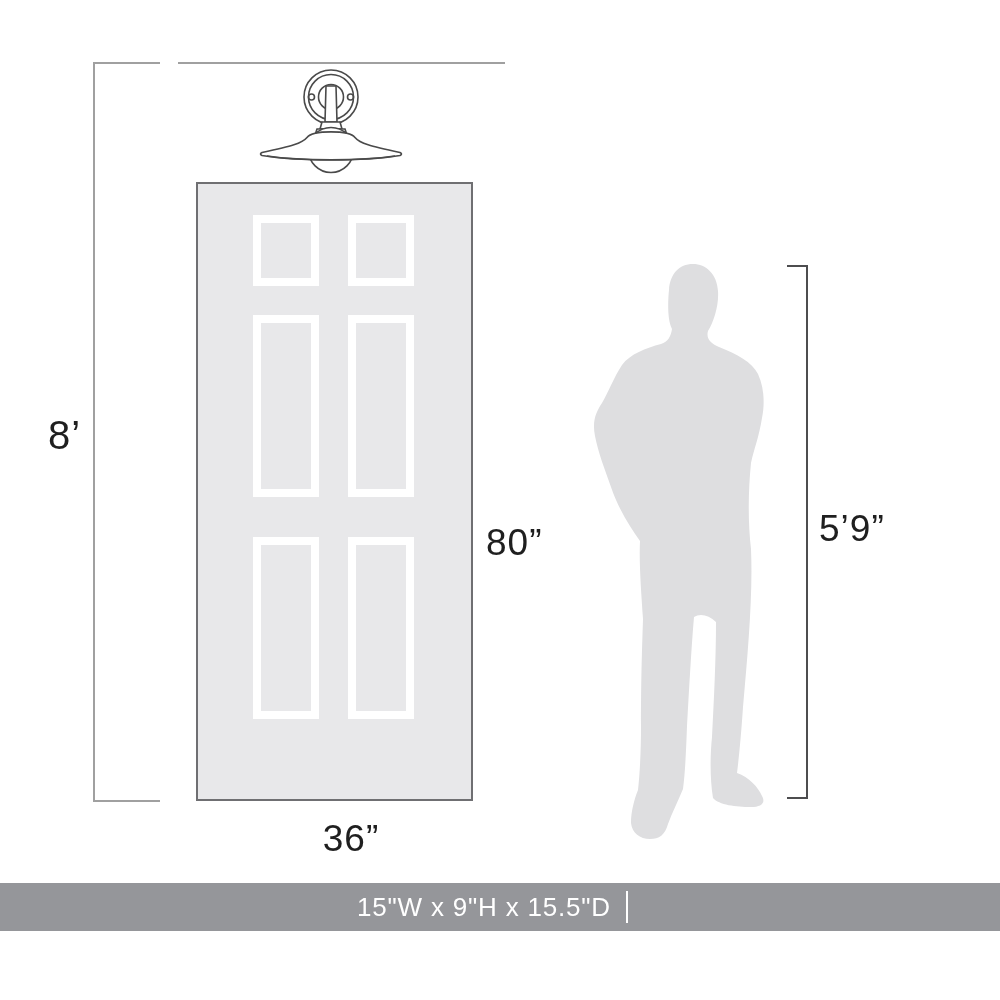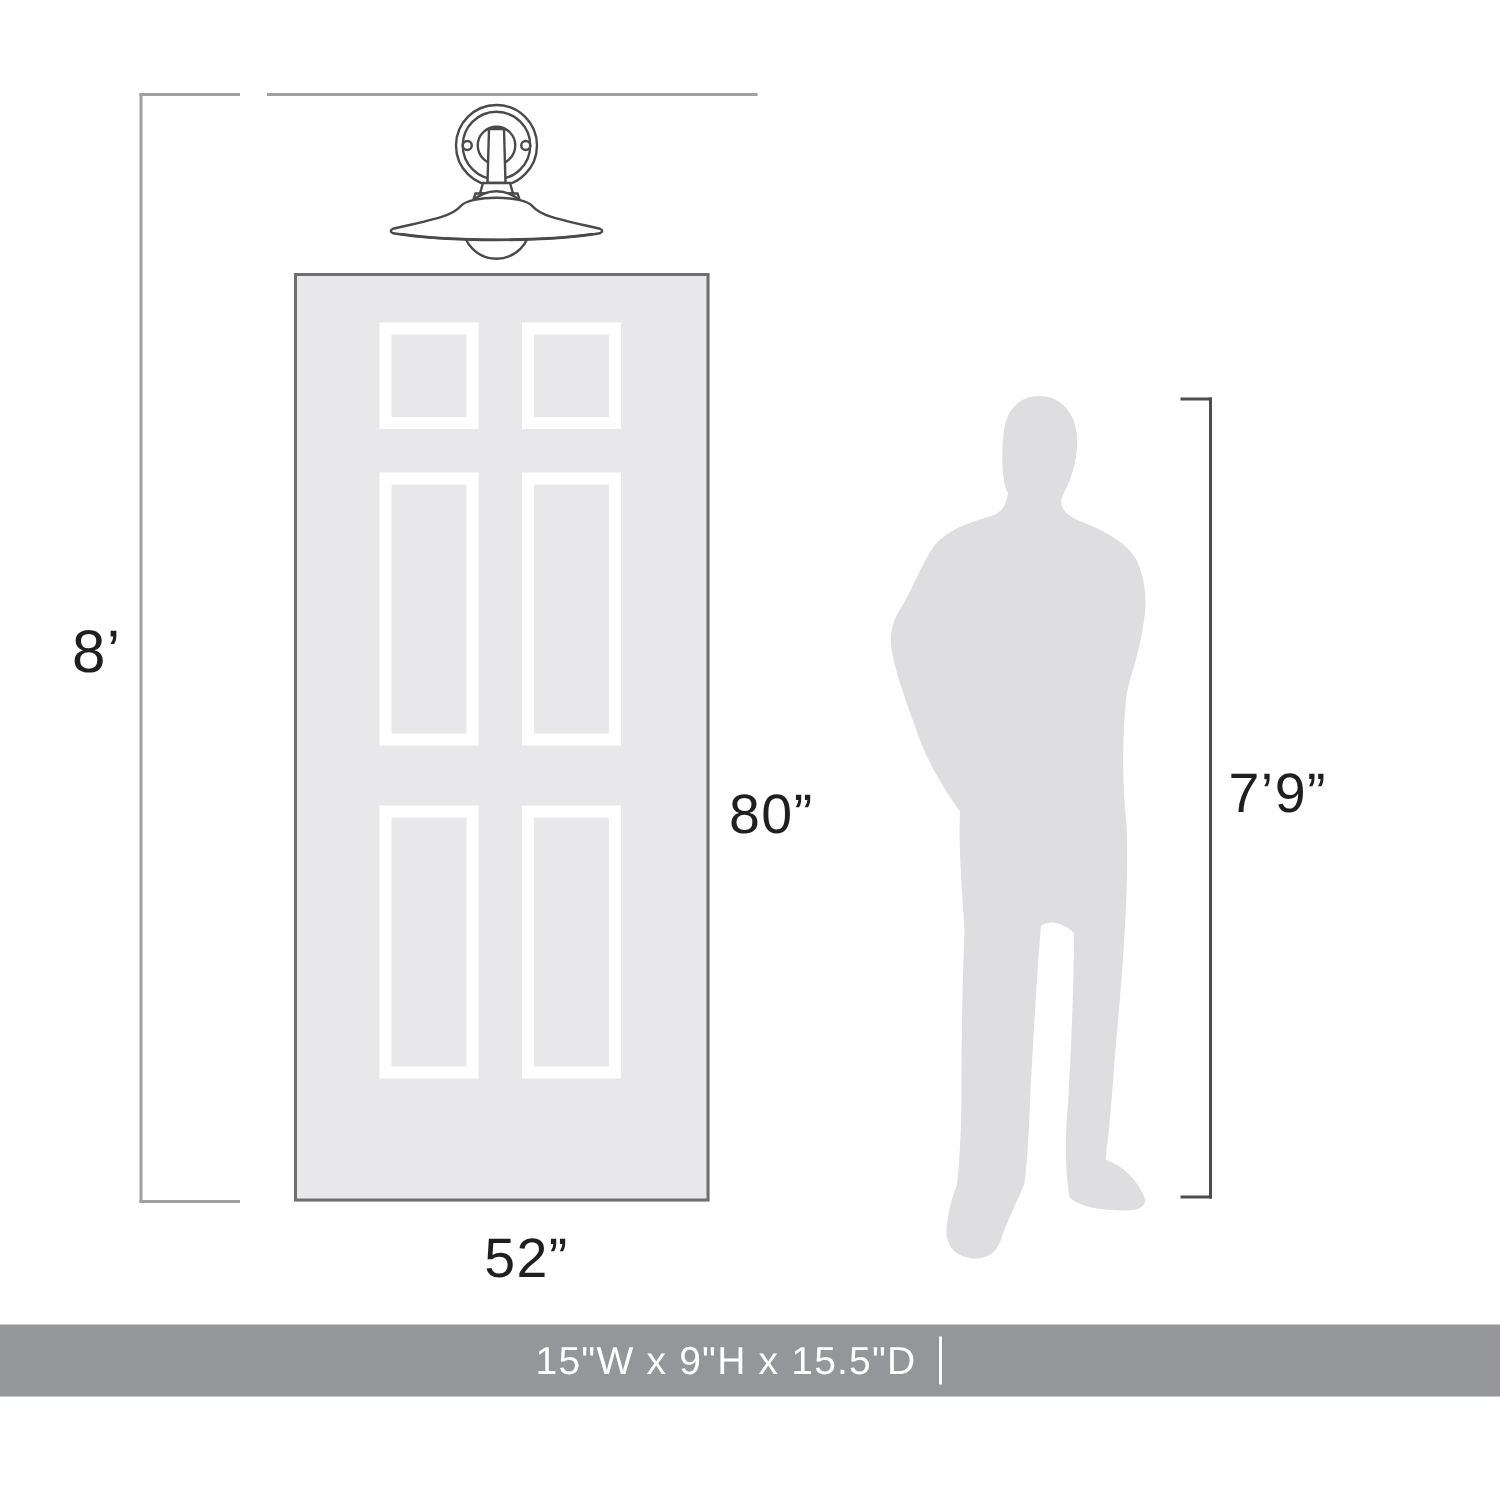--- a/index.html
+++ b/index.html
@@ -77,21 +77,21 @@
 <div class="door">
   <div class="panel col-l row-top"></div>
   <div class="panel col-r row-top"></div>
   <div class="panel col-l row-mid"></div>
   <div class="panel col-r row-mid"></div>
   <div class="panel col-l row-bot"></div>
   <div class="panel col-r row-bot"></div>
 </div>
 
 <div class="dim-label" style="left:486px; top:522px;">80”</div>
-<div class="dim-label" style="left:311px; top:818px; width:80px; text-align:center;">52”</div>
+<div class="dim-label" style="left:311px; top:818px; width:80px; text-align:center;">36”</div>
 
 <svg style="left:560px; top:250px;" width="240" height="600" viewBox="560 250 240 600">
   <path fill="#dedee0" d="
     M 693 264
     C 706 264 717 274 718 291
     C 719 305 714 321 708 331
     C 706 338 710 343 719 347
     C 737 354 752 362 758 374
     C 764 387 765 403 762 418
     C 759 437 754 449 751 463
@@ -120,18 +120,18 @@
     C 630 354 646 348 661 344
     C 668 342 671 336 672 329
     C 667 319 668 300 669 290
     C 670 274 679 264 693 264
     Z"></path>
 </svg>
 
 <div class="abs dim-dark" style="left:787px; top:265px; width:21px; height:2px;"></div>
 <div class="abs dim-dark" style="left:806px; top:265px; width:2px; height:534px;"></div>
 <div class="abs dim-dark" style="left:787px; top:797px; width:21px; height:2px;"></div>
-<div class="dim-label" style="left:819px; top:508px;">7’9”</div>
+<div class="dim-label" style="left:819px; top:508px;">5’9”</div>
 
 <div class="footer-bar">
   <span>15"W x 9"H x 15.5"D</span>
   <span class="footer-divider"></span>
 </div>
 
 </body></html>

